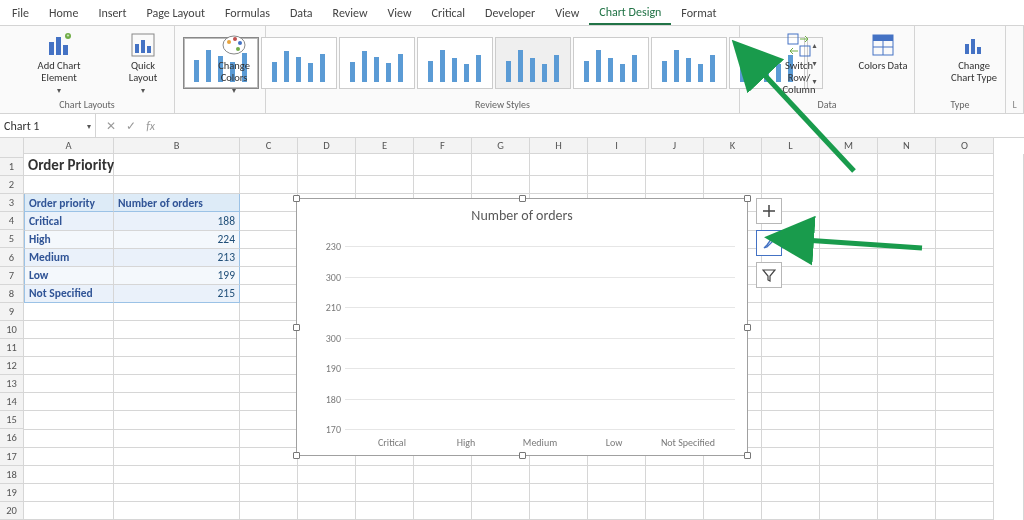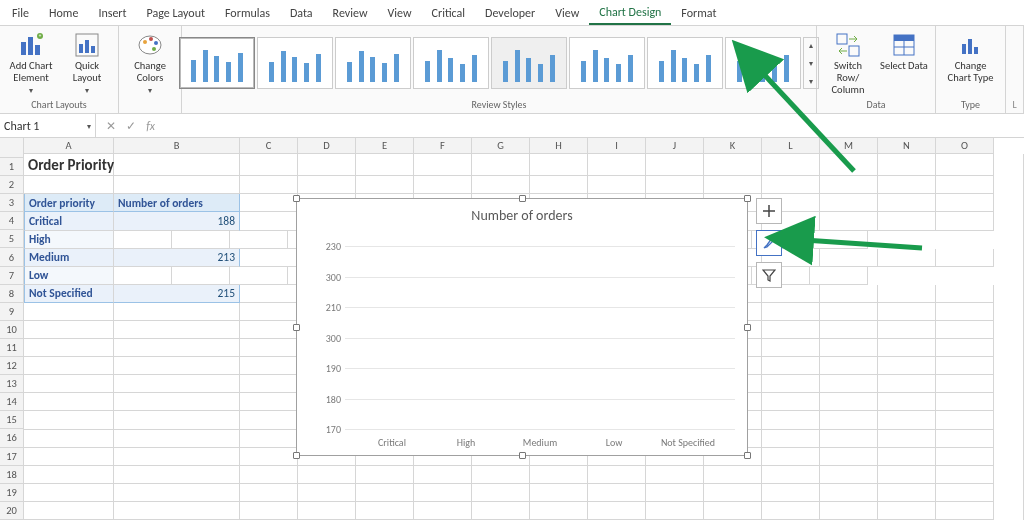--- a/index.html
+++ b/index.html
@@ -16,21 +16,21 @@
   html,body{margin:0;padding:0;font-family:"Segoe UI",Calibri,Arial,sans-serif;font-size:12px;color:var(--text);background:#fff;width:1024px;height:520px;overflow:hidden;}
   
   .tabs{display:flex;align-items:center;height:26px;padding:0 0 0 2px;border-bottom:1px solid var(--border);}
   .tab{padding:4px 10px 4px 10px;color:#444;cursor:default;}
   .tab.active{color:var(--green-teal);border-bottom:2px solid var(--green-teal);font-weight:500;}
   
   .ribbon{display:flex;height:88px;border-bottom:1px solid var(--border);background:#fafafa;position:relative;}
   .group{display:flex;flex-direction:column;align-items:center;border-right:1px solid var(--border);padding:4px 6px 2px 6px;}
   .group-items{display:flex;align-items:flex-start;gap:6px;flex:1;}
   .group-label{font-size:10px;color:#666;padding:2px 0 0 0;}
-  .big-btn{display:flex;flex-direction:column;align-items:center;justify-content:flex-start;width:50px;font-size:10.5px;text-align:center;line-height:1.15;gap:2px;padding-top:2px;}
+  .big-btn{display:flex;flex-direction:column;align-items:center;justify-content:flex-start;width:50px;font-size:10.5px;text-align:center;line-height:1.15;gap:2px;padding-top:2px;margin-left:28px;}
   .big-split{position:relative;}
   .drop-caret{font-size:8px;color:#555;}
   .style-gal{display:flex;align-items:center;gap:2px;}
   .style-thumb{width:76px;height:52px;background:#fff;border:1px solid #ccc;display:flex;align-items:flex-end;justify-content:space-evenly;padding:4px 4px 6px 4px;}
   .style-thumb .mb{width:5px;background:#5b9bd5;}
   .style-thumb.sel{border:1px solid #888;box-shadow:0 0 0 1px #bbb inset;}
   .gal-scroll{width:16px;height:52px;border:1px solid #ccc;display:flex;flex-direction:column;justify-content:space-between;align-items:center;padding:2px 0;}
   .gal-scroll span{font-size:8px;color:#555;}
   
   .fbar{display:flex;align-items:center;height:24px;border-bottom:1px solid var(--border);}
@@ -229,21 +229,21 @@
           </svg>
         <span>Switch Row/ Column</span>
       </div>
       <div class="big-btn">
         <svg width="26" height="26">
             <rect x="3" y="3" width="20" height="20" fill="none" stroke="#4472c4"></rect>
             <rect x="3" y="3" width="20" height="6" fill="#4472c4"></rect>
             <line x1="3" y1="15" x2="23" y2="15" stroke="#4472c4"></line>
             <line x1="13" y1="3" x2="13" y2="23" stroke="#4472c4"></line>
           </svg>
-        <span>Select Data</span>
+        <span>Colors Data</span>
       </div>
     </div>
     <div class="group-label">Data</div>
   </div>
 
   <div class="group" style="min-width:70px;">
     <div class="group-items">
       <div class="big-btn">
         <svg width="26" height="26">
             <rect x="4" y="12" width="4" height="10" fill="#4472c4"></rect>
@@ -382,20 +382,21 @@
           <div class="cell wI" style="width: 58px;"></div>
           <div class="cell wJ" style="width: 58px;"></div>
           <div class="cell wK" style="width: 58px;"></div>
           <div class="cell wL" style="width: 58px;"></div>
           <div class="cell wM" style="width: 58px;"></div>
           <div class="cell wN" style="width: 58px;"></div>
           <div class="cell wO" style="width: 58px;"></div>
         </div>
         <div class="row">
           <div class="cell wA rowA band" style="width: 90px;">High</div>
+          <div class="cell wB rowB right band" style="width: 126px;">224</div>
           <div class="cell wC" style="width: 58px;"></div>
           <div class="cell wD" style="width: 58px;"></div>
           <div class="cell wE" style="width: 58px;"></div>
           <div class="cell wF" style="width: 58px;"></div>
           <div class="cell wG" style="width: 58px;"></div>
           <div class="cell wH" style="width: 58px;"></div>
           <div class="cell wI" style="width: 58px;"></div>
           <div class="cell wJ" style="width: 58px;"></div>
           <div class="cell wK" style="width: 58px;"></div>
           <div class="cell wL" style="width: 58px;"></div>
@@ -415,20 +416,21 @@
           <div class="cell wI" style="width: 58px;"></div>
           <div class="cell wJ" style="width: 58px;"></div>
           <div class="cell wK" style="width: 58px;"></div>
           <div class="cell wL" style="width: 58px;"></div>
           <div class="cell wM" style="width: 58px;"></div>
           <div class="cell wN" style="width: 58px;"></div>
           <div class="cell wO" style="width: 58px;"></div>
         </div>
         <div class="row">
           <div class="cell wA rowA band" style="width: 90px;">Low</div>
+          <div class="cell wB rowB right band" style="width: 126px;">199</div>
           <div class="cell wC" style="width: 58px;"></div>
           <div class="cell wD" style="width: 58px;"></div>
           <div class="cell wE" style="width: 58px;"></div>
           <div class="cell wF" style="width: 58px;"></div>
           <div class="cell wG" style="width: 58px;"></div>
           <div class="cell wH" style="width: 58px;"></div>
           <div class="cell wI" style="width: 58px;"></div>
           <div class="cell wJ" style="width: 58px;"></div>
           <div class="cell wK" style="width: 58px;"></div>
           <div class="cell wL" style="width: 58px;"></div>

